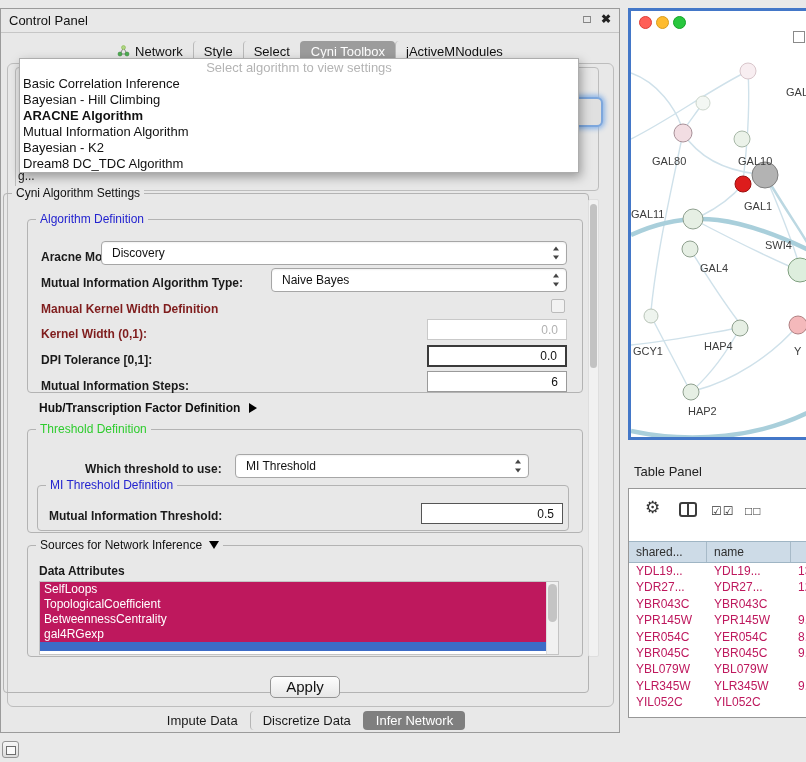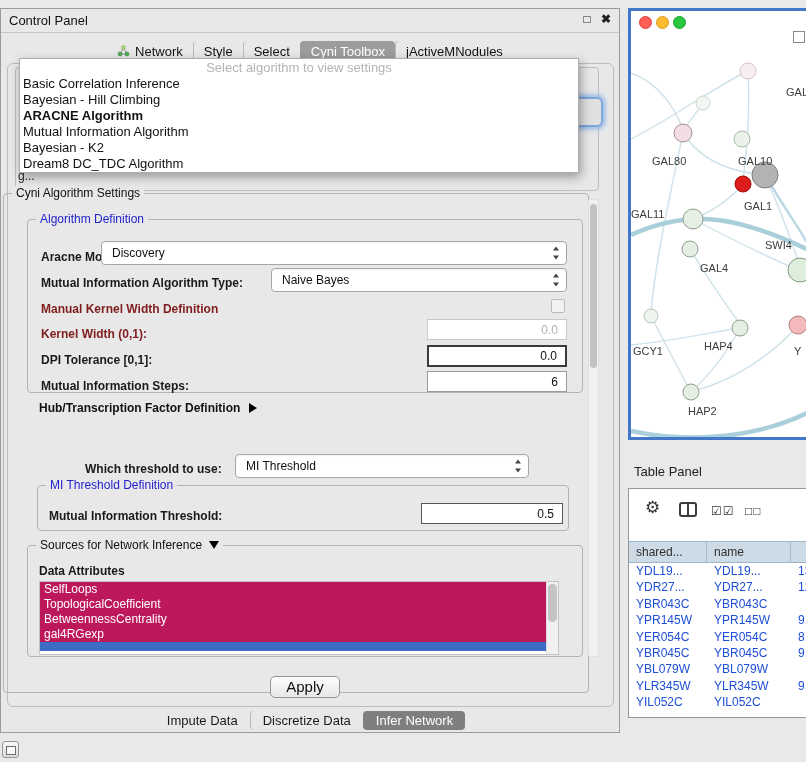--- a/index.html
+++ b/index.html
@@ -96,21 +96,21 @@
   .gear{position:absolute;left:16px;top:8px;font-size:17px;color:#333}
   .colicon{position:absolute;left:50px;top:13px;width:18px;height:15px;border:2px solid #3c3c3c;border-radius:3px}
   .colicon::before{content:"";position:absolute;left:6px;top:0;bottom:0;width:2px;background:#3c3c3c}
   .ckicon{position:absolute;top:15px;font-size:12px;color:#333;letter-spacing:1px}
   .ck1{left:82px}
   .ck2{left:116px}
   .thead{position:absolute;left:0;top:52px;width:100%;height:22px;background:#cddbe7;border-top:1px solid #9fb5c4;border-bottom:1px solid #9fb5c4;display:flex}
   .hc{line-height:20px;font-size:12px;color:#2f2f2f;border-right:1px solid #a7bac8;padding-left:7px;overflow:hidden;white-space:nowrap}
   .tbody{position:absolute;left:0;top:74px;width:100%}
   .trow{display:flex;height:16.4px}
-  .tc{font-size:12px;line-height:16.4px;padding-left:7px;color:#1d4ed8;overflow:hidden;white-space:nowrap}
+  .tc{font-size:12px;line-height:16.4px;padding-left:7px;color:#be185d;overflow:hidden;white-space:nowrap}
   .c0{width:78px}
   .c1{width:84px}
   .c2{flex:1}
 
   
   #dockicon{position:absolute;left:2px;top:741px;width:17px;height:17px;border:1px solid #949494;border-radius:3px;background:linear-gradient(#f7f7f7,#dcdcdc)}
   #dockicon::before{content:"";position:absolute;left:3px;top:4px;width:8px;height:7px;border:1px solid #6e6e6e;background:#fafafa}
 </style>
 </head>
 <body>
@@ -201,20 +201,23 @@
     <div class="inp strong" style="left:426px;top:336px;width:140px;height:22px">0.0</div>
 
     <div class="lbl" style="left:40px;top:370px">Mutual Information Steps:</div>
     <div class="inp" style="left:426px;top:362px;width:140px;height:21px">6</div>
 
     <div class="hubrow" style="left:38px;top:392px">
       <span class="lblx">Hub/Transcription Factor Definition</span>
       <span class="tri-r"></span>
     </div>
 
+    <div class="group" style="left:26px;top:420px;width:556px;height:104px">
+      <span class="gtitle green">Threshold Definition</span>
+    </div>
     <div class="lbl" style="left:84px;top:453px">Which threshold to use:</div>
     <div class="combo" style="left:234px;top:445px;width:294px;height:24px">
       <span class="cval">MI Threshold</span>
       <span class="spin"></span>
     </div>
 
     <div class="group" style="left:36px;top:476px;width:532px;height:46px">
       <span class="gtitle blue">MI Threshold Definition</span>
     </div>
     <div class="lbl" style="left:48px;top:500px">Mutual Information Threshold:</div>

